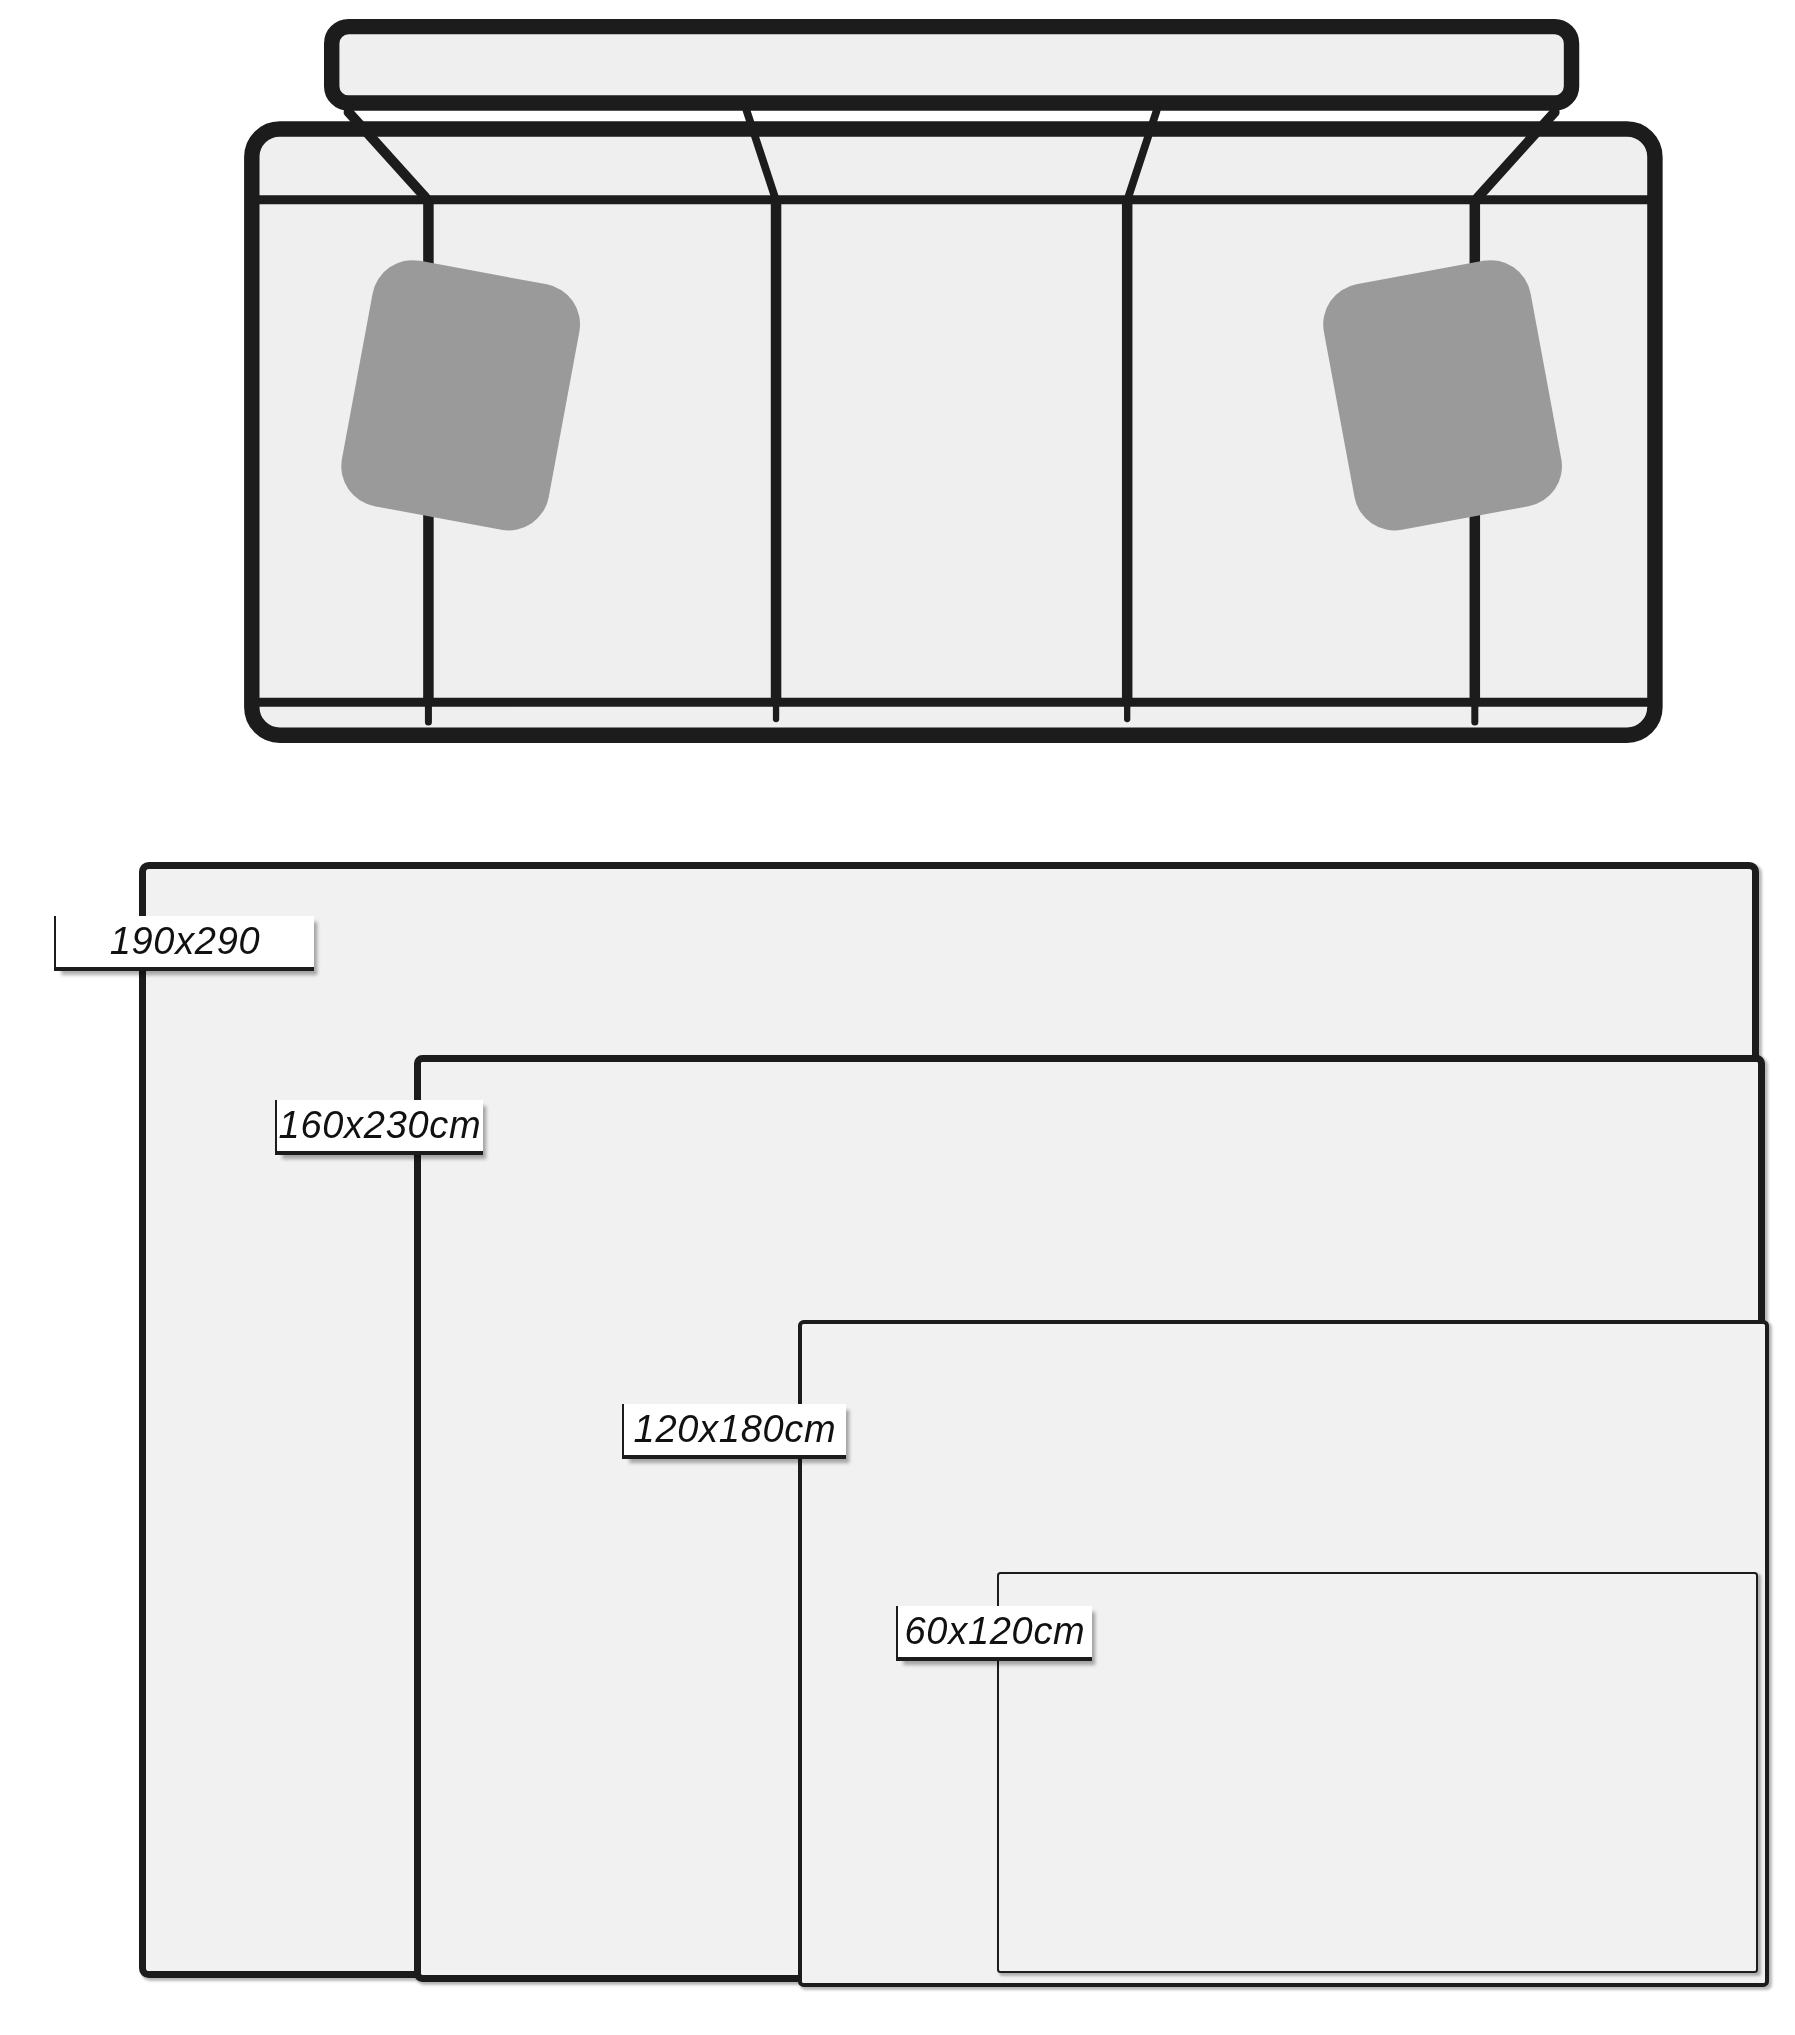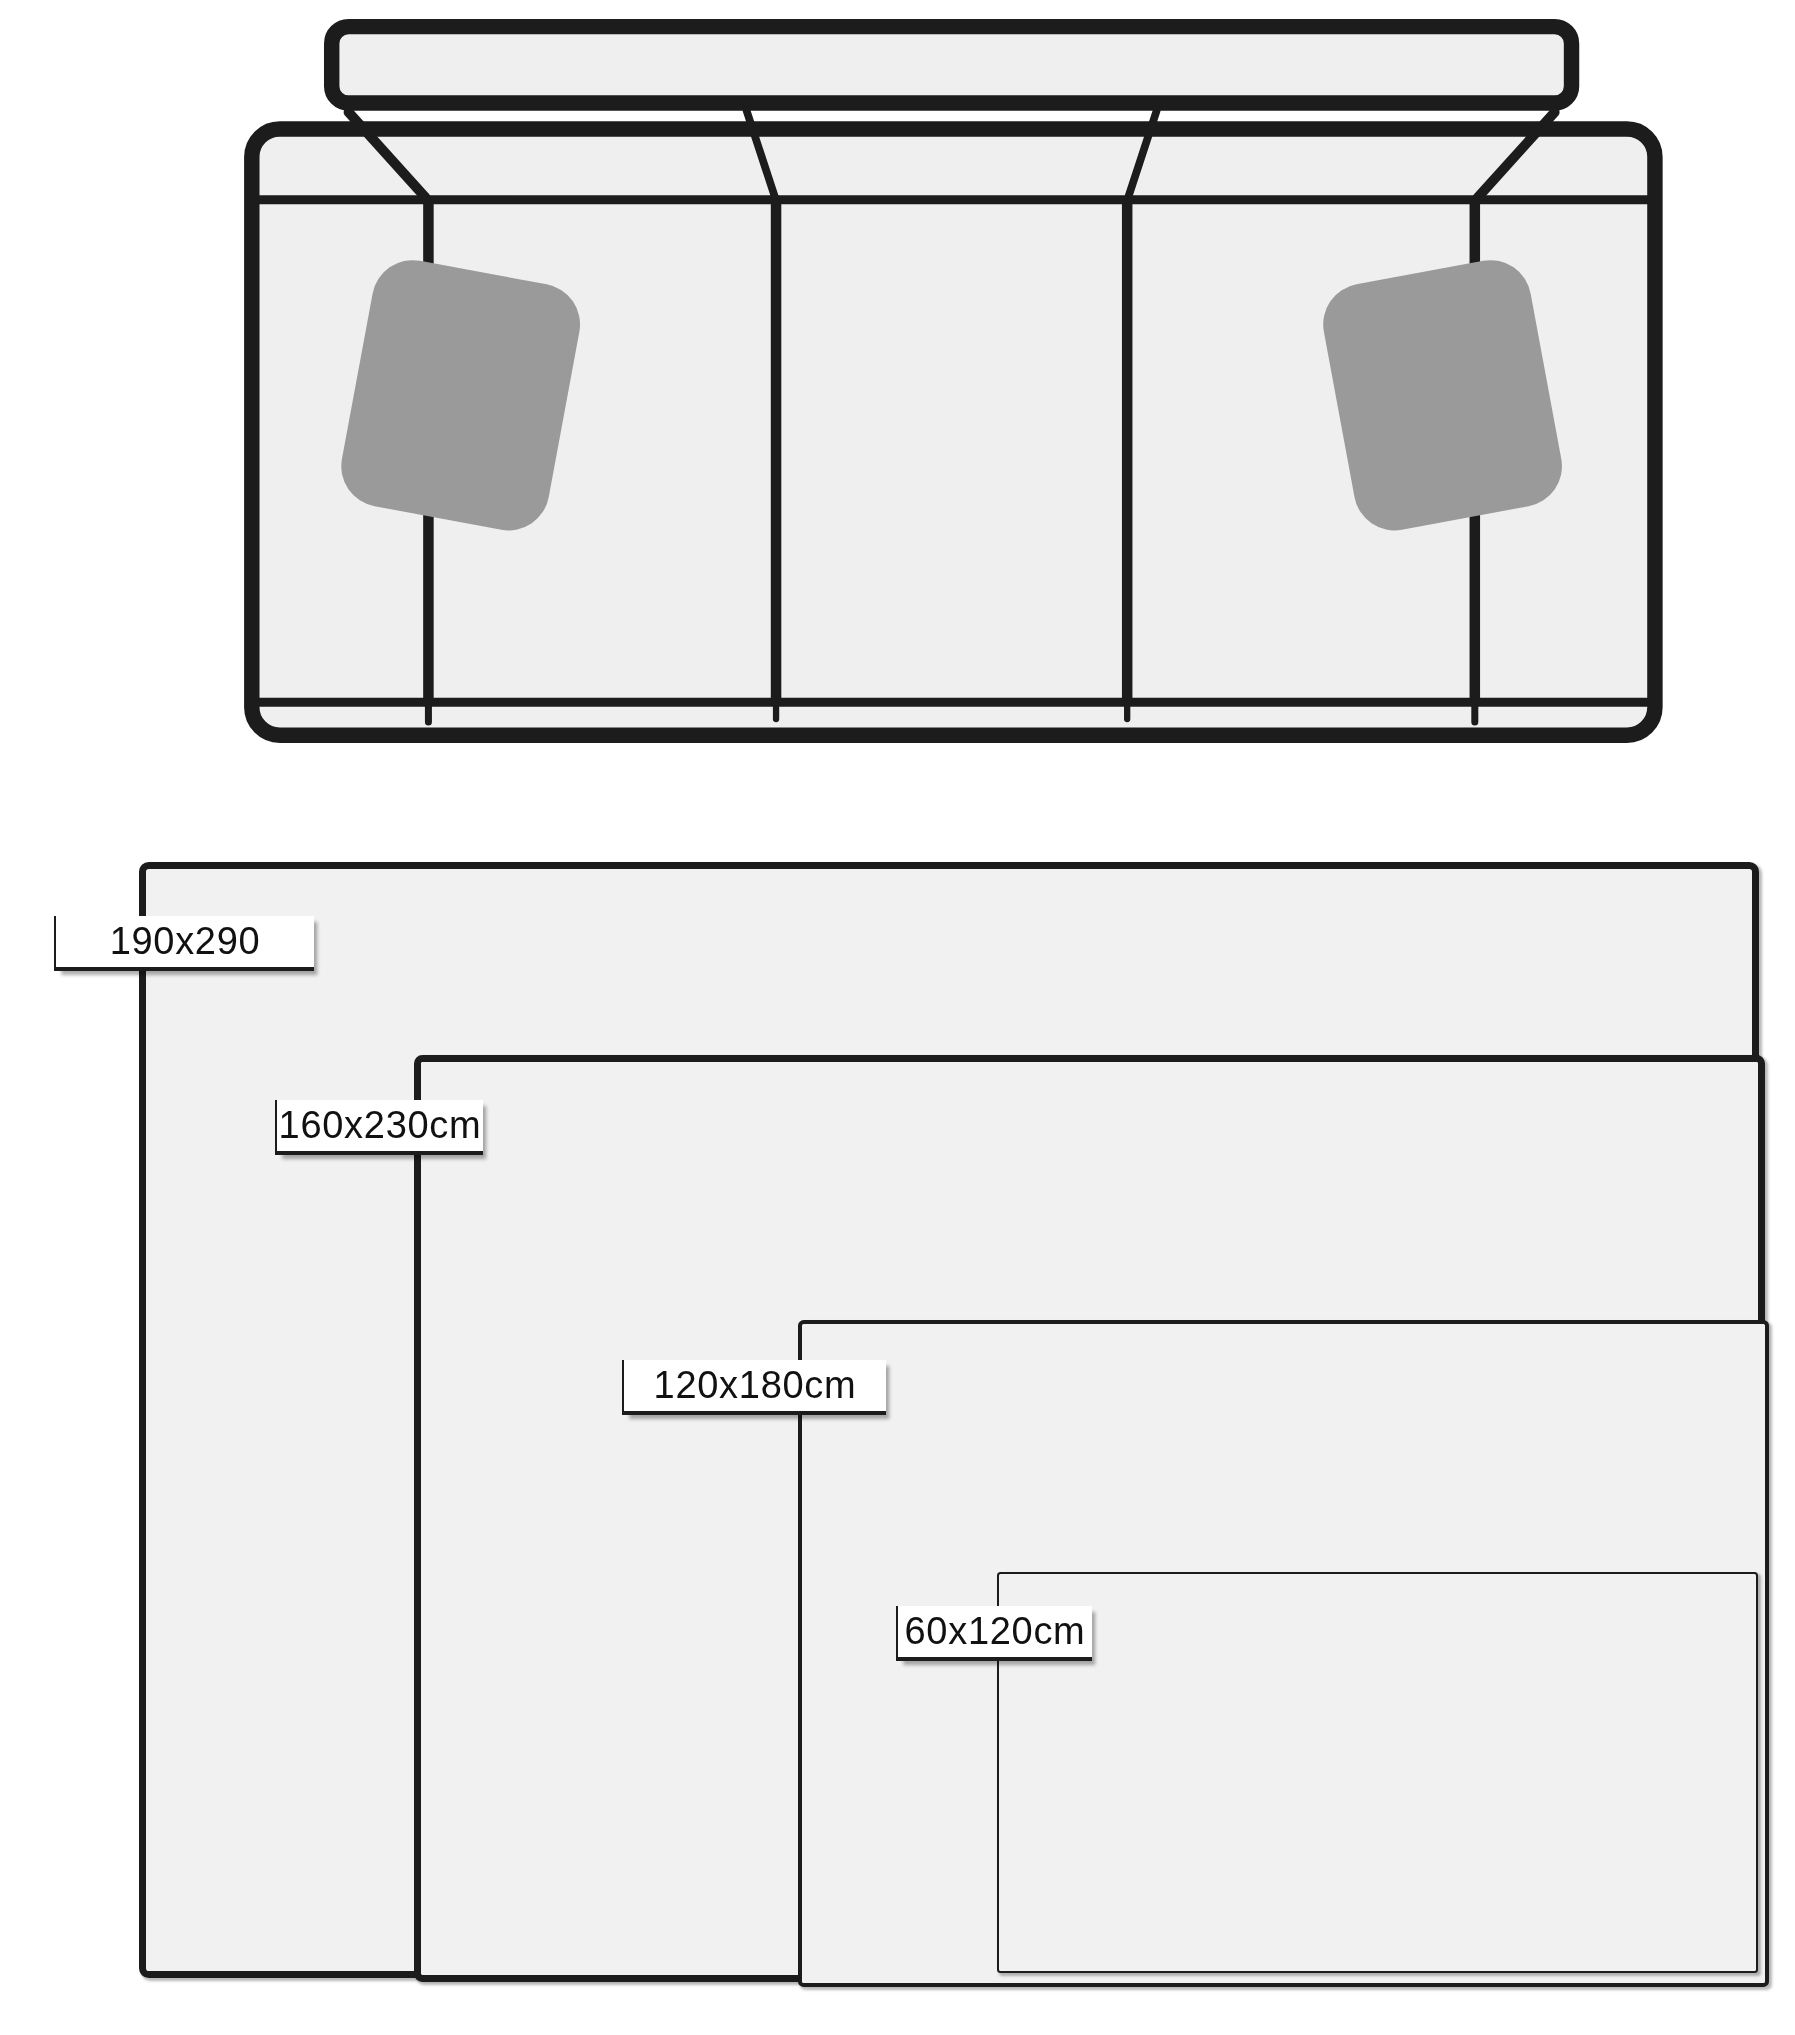--- a/index.html
+++ b/index.html
@@ -44,24 +44,25 @@
     border-left:2.8px solid var(--line-color);
     border-bottom:4.2px solid var(--line-color);
     box-shadow:5.6px 4.9px 3.5px -1.4px rgba(0,0,0,0.32);
     display:flex;
     align-items:center;
     justify-content:center;
     font-size:38px;
     letter-spacing:0.7px;
     z-index:10;
     white-space:nowrap;
+    font-style:italic;
   }
   .size-label-1{left:54px;top:916px;width:260px;}
   .size-label-2{left:275px;top:1100px;width:208px;}
-  .size-label-3{left:622px;top:1360px;width:264px;}
+  .size-label-3{left:622px;top:1404px;width:224px;}
   .size-label-4{left:896px;top:1606px;width:196px;}
 
   .sofa-line{stroke:var(--line-color);fill:none;stroke-linecap:round;}
   .sofa-fill-stroke{fill:var(--upholstery-fill);stroke:var(--line-color);}
   .pillow{fill:var(--pillow-fill);}
 </style>
 </head>
 <body>
 
 <div class="stage">

